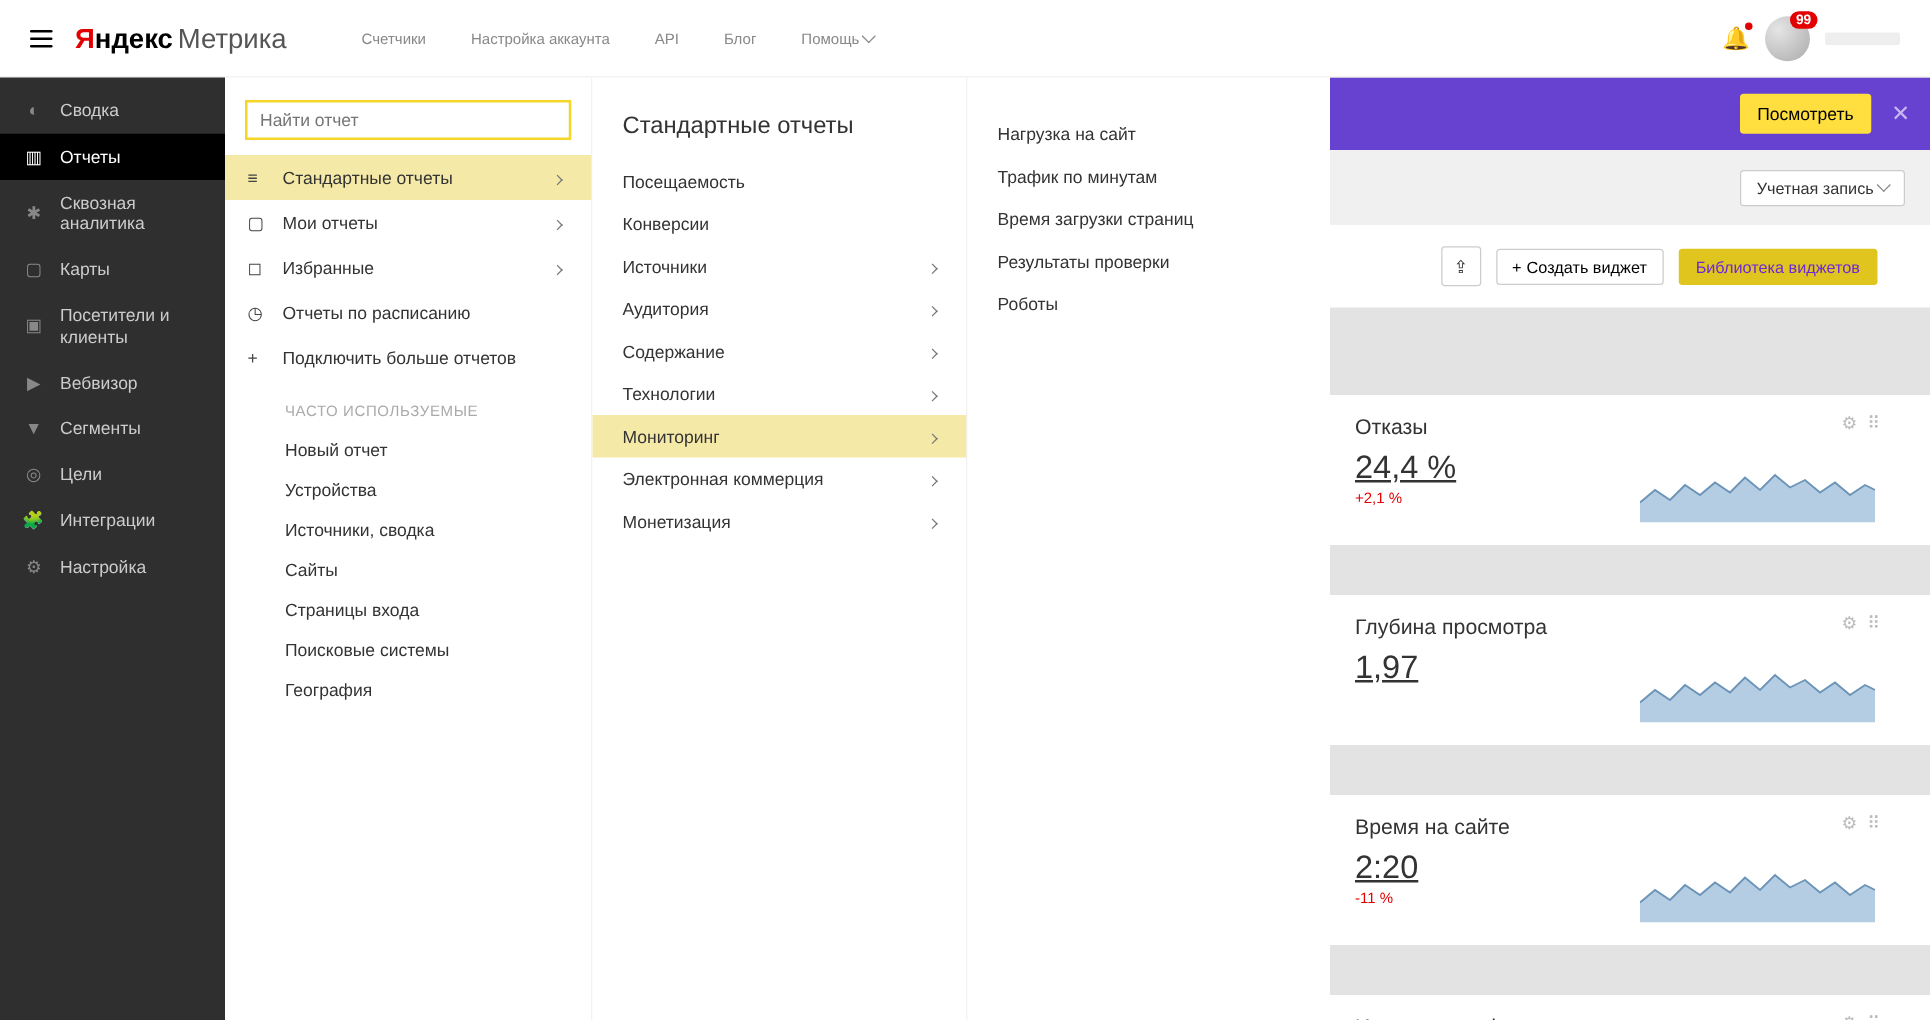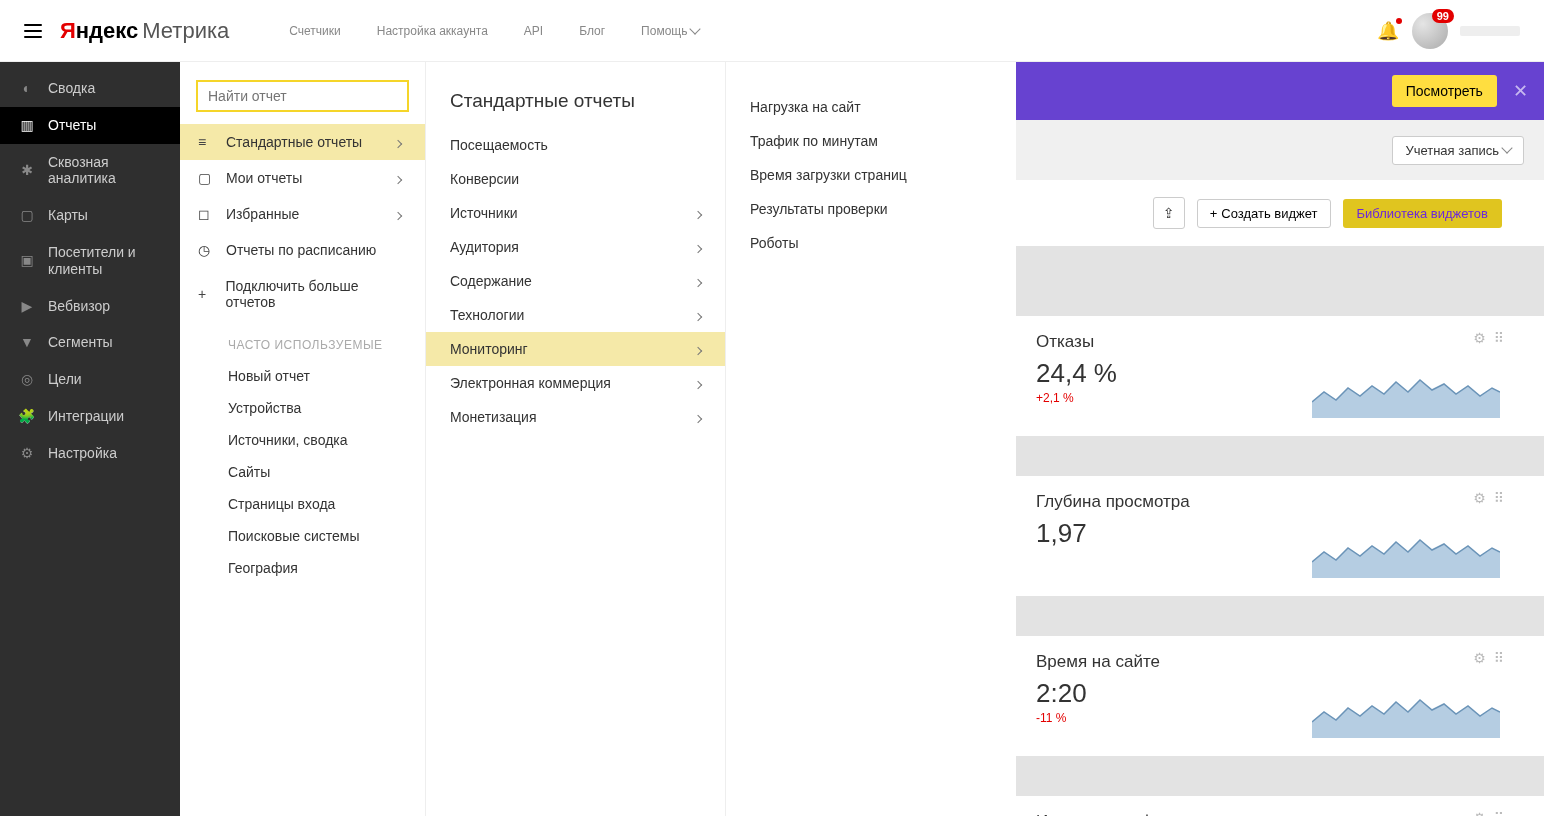--- a/index.html
+++ b/index.html
@@ -29,21 +29,21 @@
 
 
 .sidebar { width:180px; background:#2f2f2f; color:#ccc; padding-top:8px; }
 .sidebar-item { display:flex; align-items:center; gap:12px; padding:10px 18px; cursor:pointer; font-size:14px; line-height:1.2; }
 .sidebar-item.active { background:#000; color:#fff; }
 .sidebar-item .icon { width:18px; text-align:center; color:#888; flex-shrink:0; }
 .sidebar-item.active .icon { color:#fff; }
 .sidebar-label { flex:1; }
 
 
-.panel1 { width:246px; background:#fff; border-right:1px solid #eee; padding:18px 0; }
+.panel1 { width:294px; background:#fff; border-right:1px solid #eee; padding:18px 0; }
 .search-box { margin:0 16px 12px; border:2px solid #f5d529; padding:6px 10px; }
 .search-box input { border:none; outline:none; width:100%; font-size:14px; color:#666; }
 .p1-item { display:flex; align-items:center; gap:12px; padding:10px 18px; cursor:pointer; color:#333; }
 .p1-item.active { background:#f5e9a8; }
 .p1-item .icon { width:16px; color:#444; }
 .p1-item .chev { margin-left:auto; padding-right:6px; }
 .p1-section-title { padding:18px 18px 8px 48px; font-size:12px; color:#aaa; letter-spacing:0.5px; }
 .p1-sub { padding:8px 18px 8px 48px; cursor:pointer; color:#333; font-size:14px; }
 
 
@@ -65,21 +65,21 @@
 .toolbar-row { height:60px; background:#f0f0f0; display:flex; align-items:center; justify-content:flex-end; padding:0 20px; gap:10px; }
 .btn-outline { background:#fff; border:1px solid #ccc; padding:6px 12px; border-radius:3px; font-size:13px; cursor:pointer; display:flex; align-items:center; gap:4px; }
 .small-dd { font-size:11px; }
 .actions-row { height:66px; background:#fff; display:flex; align-items:center; justify-content:flex-end; padding:0 42px; gap:12px; }
 .icon-btn { width:32px; height:32px; border:1px solid #ccc; border-radius:3px; display:flex; align-items:center; justify-content:center; cursor:pointer; }
 .btn-lib { background:#e0c51f; color:#6d28d9; border:none; padding:7px 14px; border-radius:3px; font-size:13px; cursor:pointer; }
 .widget-grid { padding:0; }
 .widget { background:#fff; margin-top:40px; padding:16px 44px 20px 20px; position:relative; height:120px; }
 .widget:first-child{ margin-top:70px;}
 .widget-title { font-size:17px; color:#333; margin-bottom:6px; }
-.widget-value { font-size:26px; font-weight:400; margin-bottom:2px; }
+.widget-value { font-size:26px; font-weight:400; margin-bottom:2px;text-decoration:underline; }
 .widget-delta { font-size:12px; }
 .delta-up { color:#e30000; }
 .delta-down { color:#e30000; }
 .widget-icons { position:absolute; top:14px; right:40px; display:flex; gap:8px; color:#bbb; font-size:14px; }
 .spark { position:absolute; right:44px; bottom:18px; width:188px; height:46px; }
 .spark svg { width:100%; height:100%; }
 
 
 .chev-right { display:inline-block; width:6px; height:6px; border-right:1.5px solid #777; border-top:1.5px solid #777; transform:rotate(45deg); }
 

